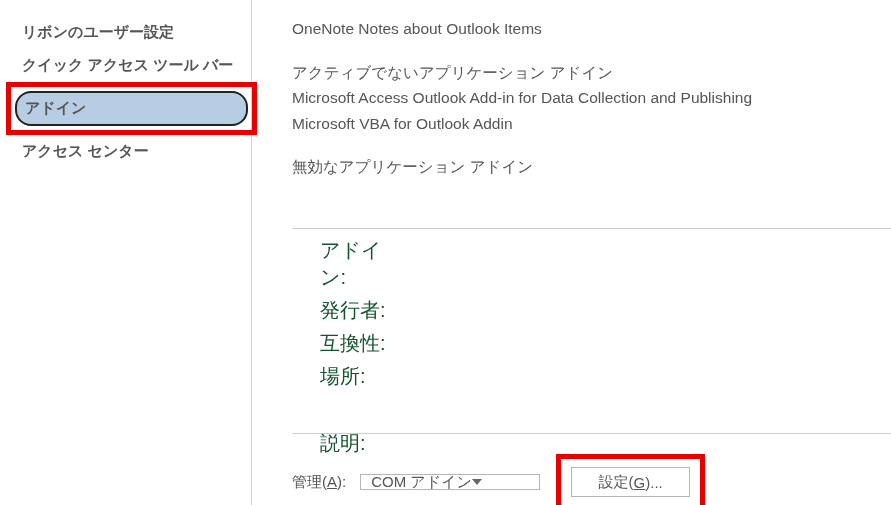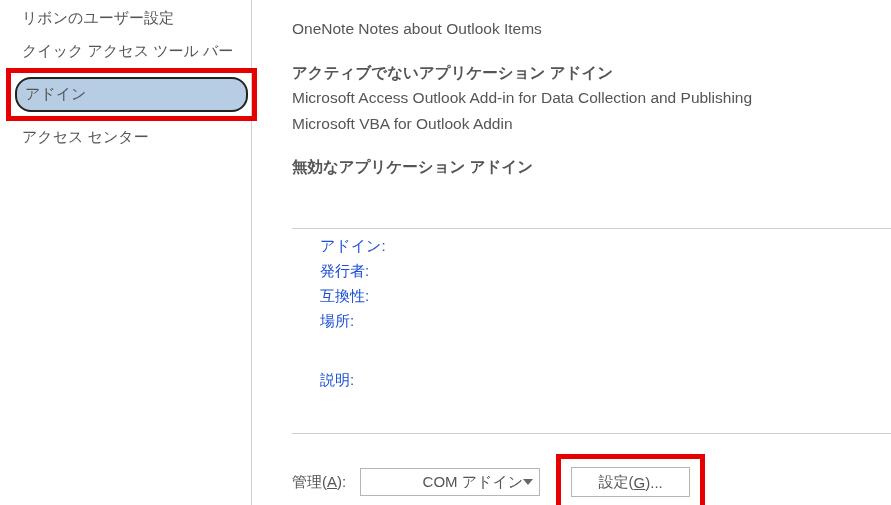--- a/index.html
+++ b/index.html
@@ -13,22 +13,23 @@
       position: relative;
       overflow: hidden;
     }
     .wrap {
       display: flex;
       height: 100%;
     }
     .sidebar {
       width: 240px;
       border-right: 1px solid #cfcfcf;
-      padding-top: 2px;
+      padding-top: 16px;
       margin-left: 12px;
+      font-weight: bold;
     }
     .sidebar-item {
       padding: 7px 10px 7px 10px;
       cursor: pointer;
       color: #555;
       font-size: 15px;
     }
     .sidebar-item.selected {
       background: #b7cde3;
       border-radius: 16px;
@@ -54,56 +55,56 @@
       padding-bottom: 0;
       height: 213px;
       overflow: hidden;
     }
     .addins-area p {
       line-height: 1.65;
       font-size: 15.5px;
       color: #555;
     }
     .addins-area .sec-head {
-      font-weight: bold;
+      font-weight: normal;
       margin-top: 18px;
     }
     .detail-area {
       padding: 8px 0 0 28px;
       border-bottom: 1px solid #cfcfcf;
       height: 205px;
     }
     .detail-row {
       display: flex;
       margin-bottom: 6px;
-      font-size: 15px;
-      color: #1d4ed8;
+      font-size: 20px;
+      color: #14532d;
     }
     .detail-label {
       width: 76px;
     }
     .detail-row.last { margin-top: 40px; margin-bottom: 0; }
     .manage-bar {
       display: flex;
       align-items: center;
       padding: 20px 0 0 0;
       gap: 10px;
     }
     .manage-label {
       font-size: 15px;
       color: #555;
       margin-right: 4px;
     }
     .manage-label .ul { text-decoration: underline; }
     .combo {
       display: inline-flex;
       align-items: center;
-      justify-content: flex-end;
+      justify-content: flex-start;
       width: 180px;
-      height: 28px;
+      height: 16px;
       border: 1px solid #b5b5b5;
       padding: 0 6px 0 10px;
       color: #555;
       font-size: 15px;
       background: #fff;
     }
     .chev {
       width: 0; height: 0;
       border-left: 5px solid transparent;
       border-right: 5px solid transparent;

